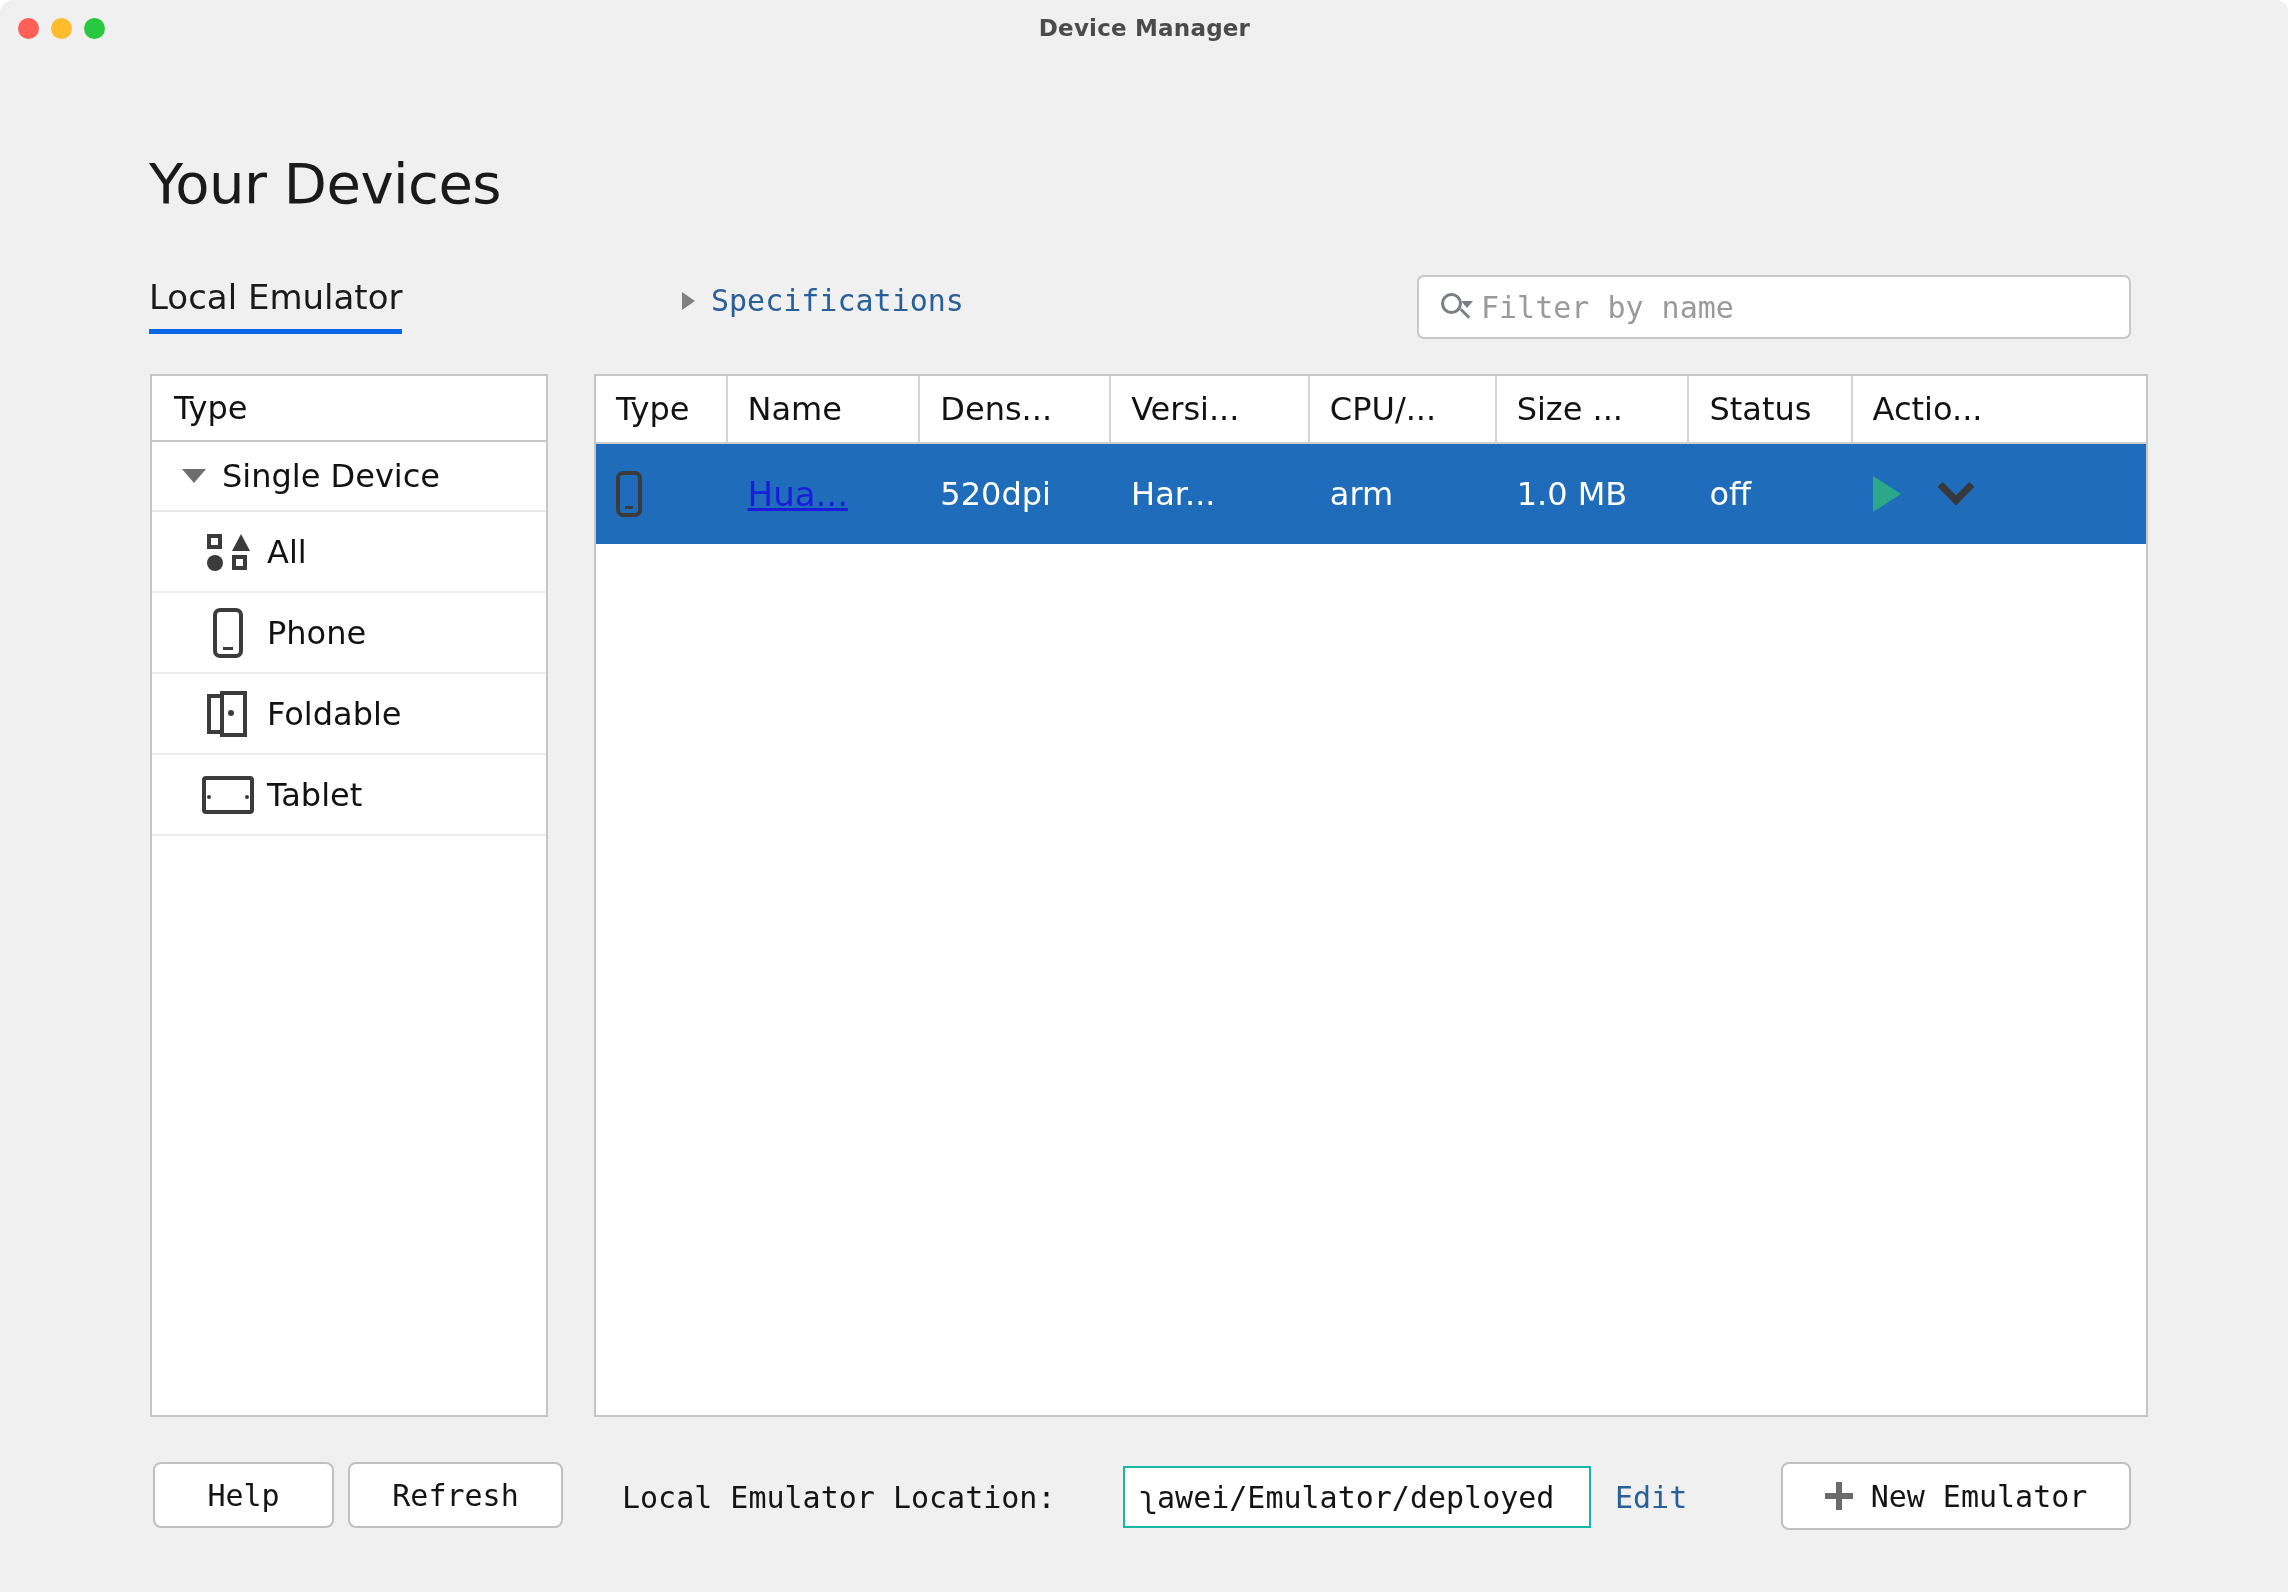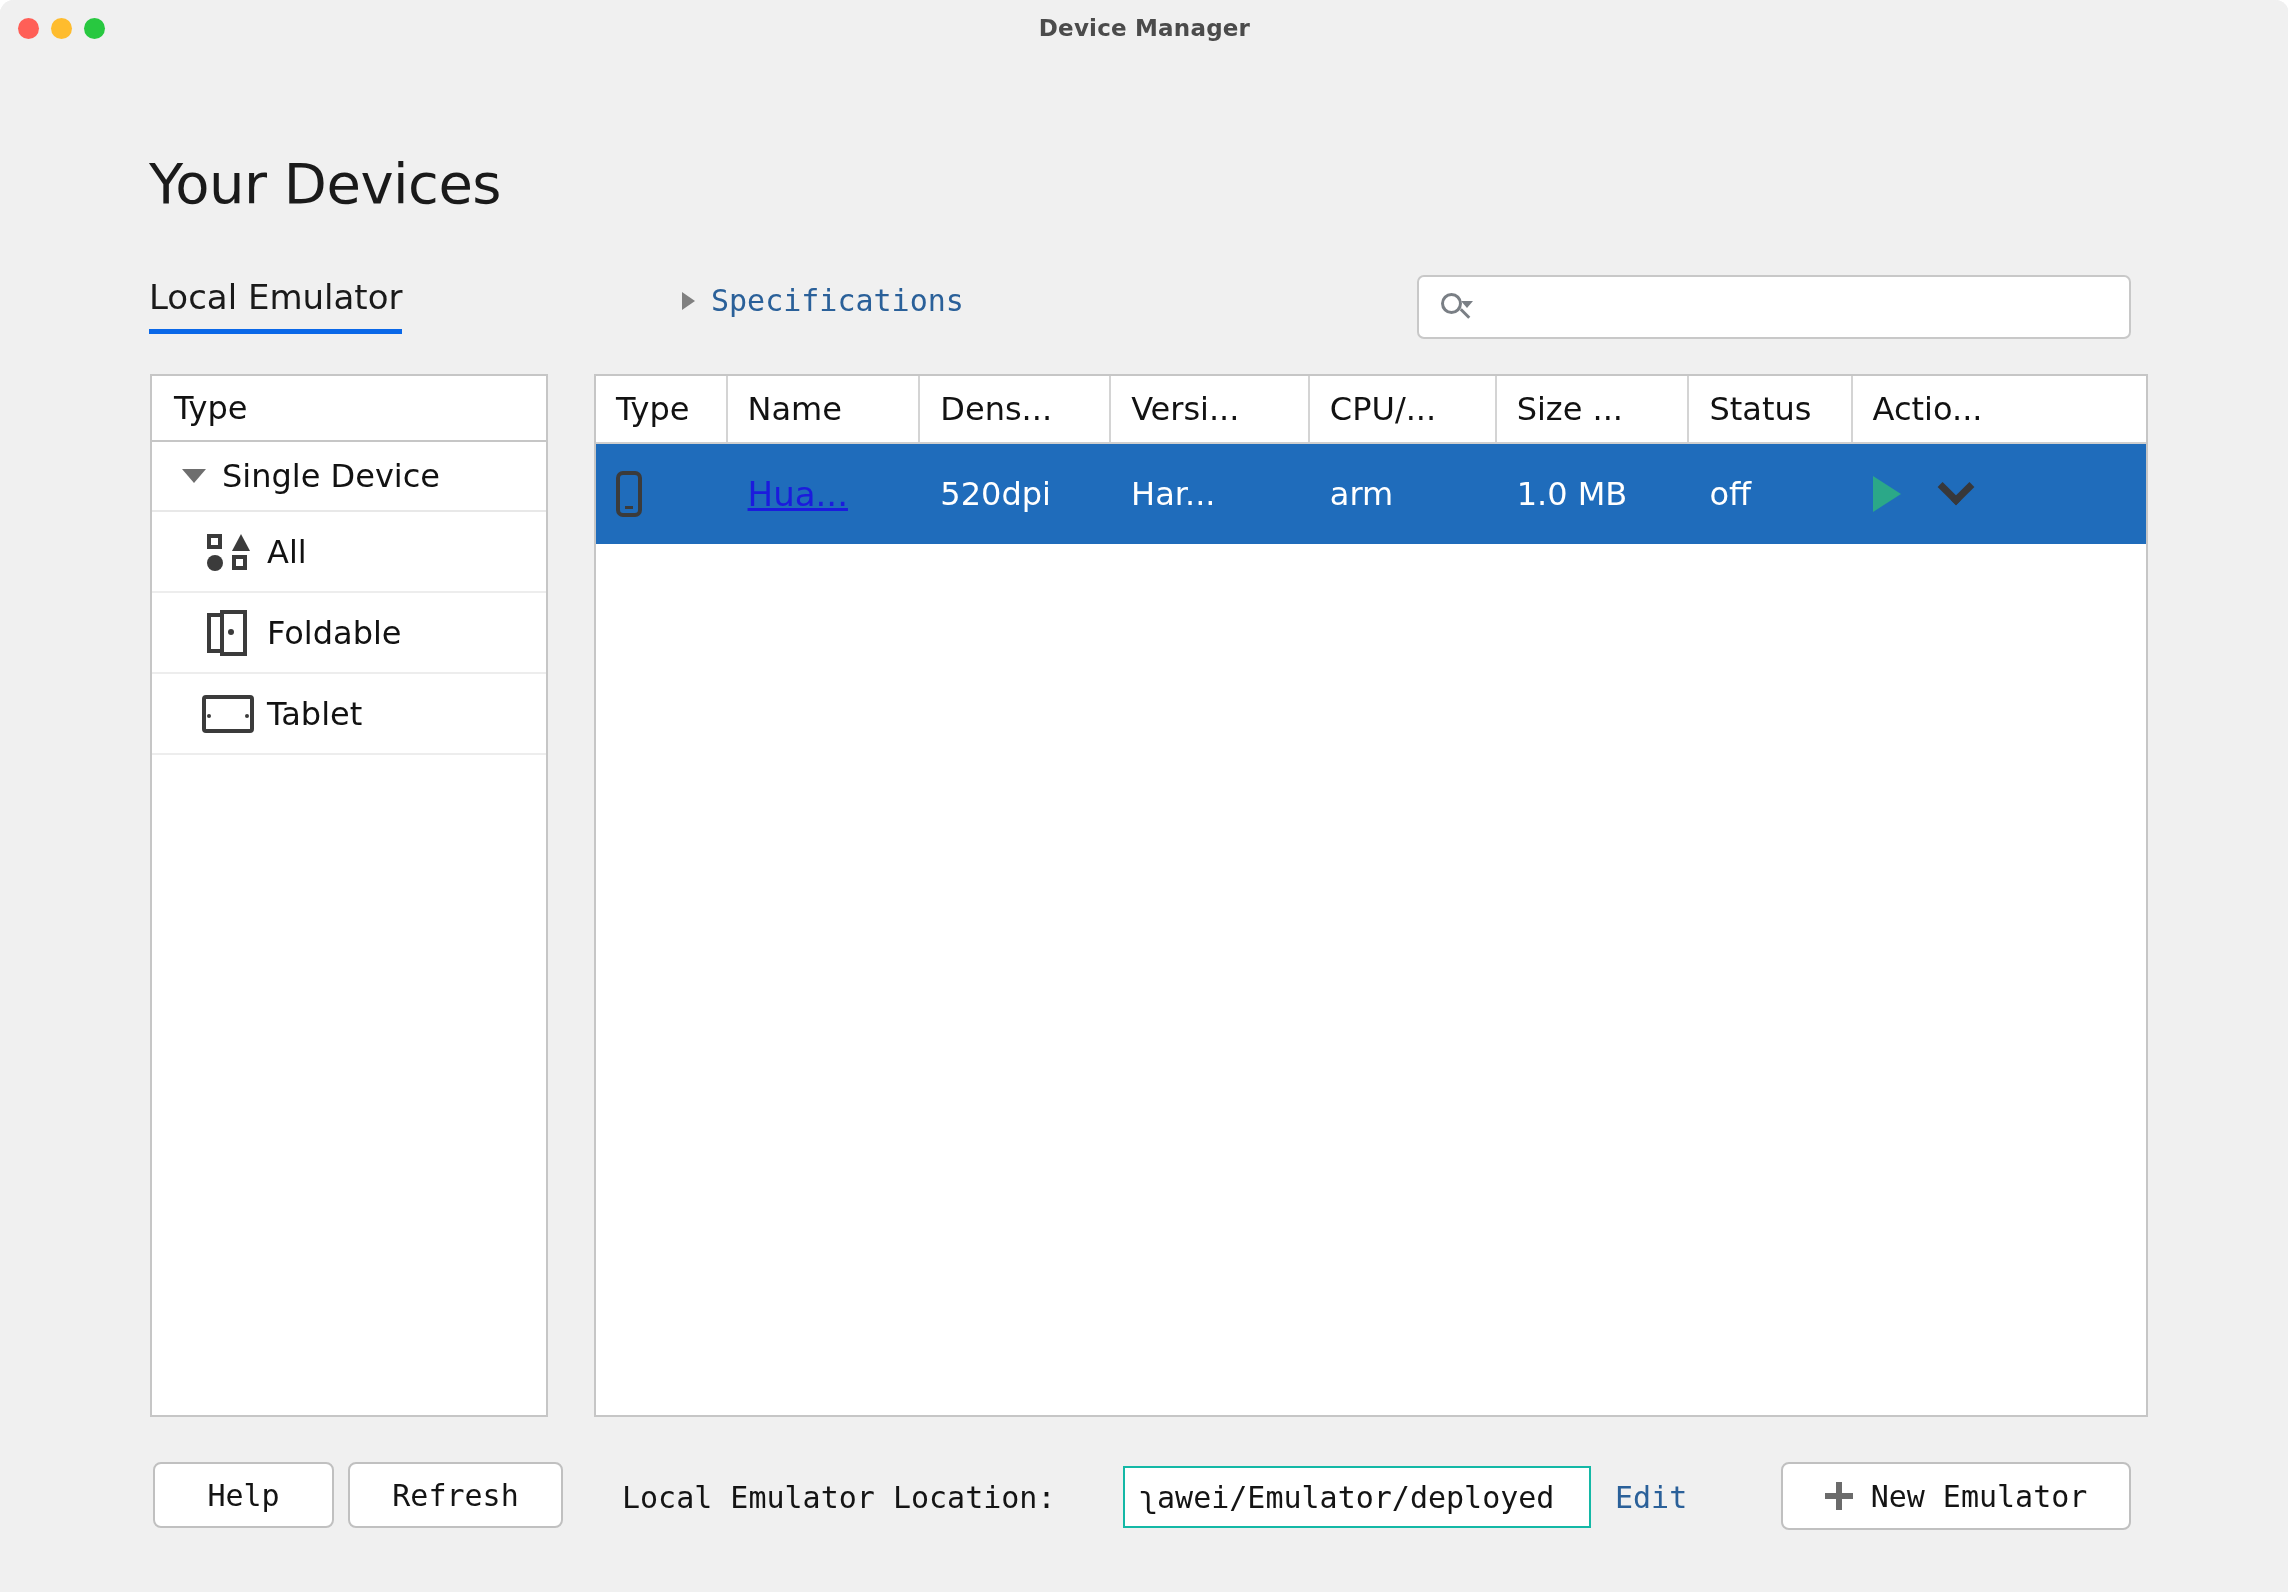--- a/index.html
+++ b/index.html
@@ -379,20 +379,21 @@
       <span class="spec-tri"></span>
       <span class="spec-label">Specifications</span>
     </div>
 
     <div class="filter-box">
       <span class="search-glyph">
         <span class="lens"></span>
         <span class="handle"></span>
         <span class="caret"></span>
       </span>
+      <input class="filter-input" type="text" placeholder="Filter by name" style="">
     </div>
   </div>
 
   <div class="type-panel">
     <div class="type-header">Type</div>
 
     <div class="tree-group">
       <span class="tw-down"></span>
       <span class="tree-group-label">Single Device</span>
     </div>
@@ -402,20 +403,26 @@
         <span class="ic-all">
             <i class="sq1"></i>
             <i class="tri"></i>
             <i class="cir"></i>
             <i class="sq2"></i>
           </span>
       </span>
       <span class="tree-label">All</span>
     </div>
 
+    <div class="tree-item">
+      <span class="tree-icon">
+        <span class="ic-phone"></span>
+      </span>
+      <span class="tree-label">Phone</span>
+    </div>
 
     <div class="tree-item">
       <span class="tree-icon">
         <span class="ic-fold">
             <span class="leafA"></span>
             <span class="leafB"></span>
             <span class="knob"></span>
           </span>
       </span>
       <span class="tree-label">Foldable</span>

